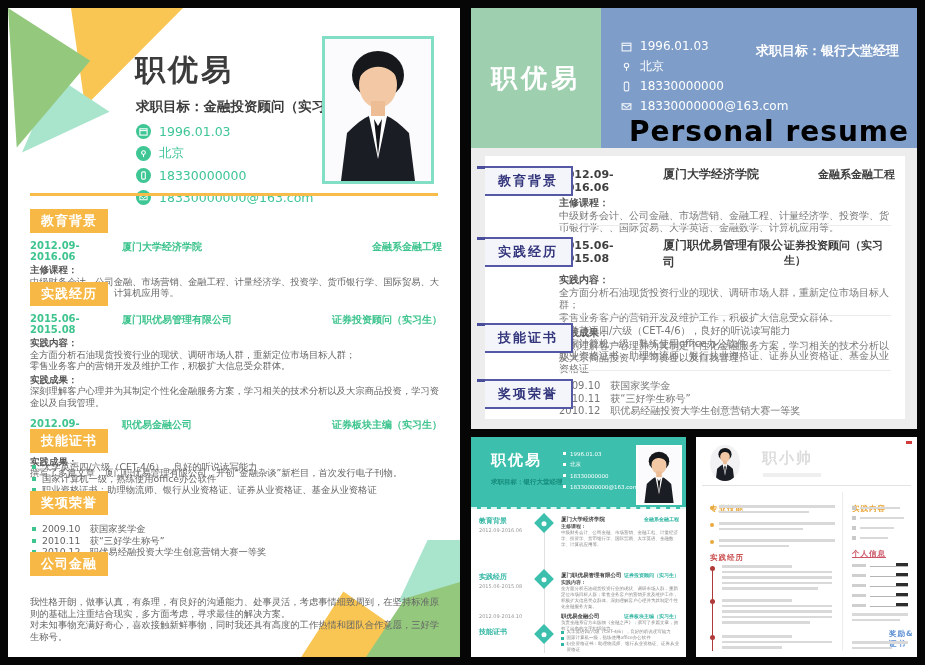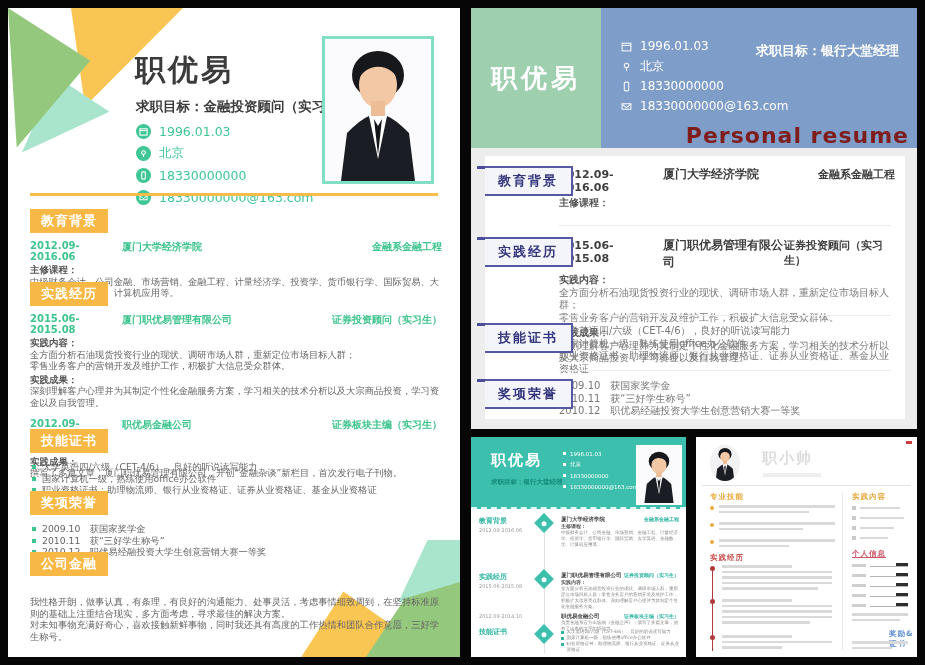--- a/index.html
+++ b/index.html
@@ -48,21 +48,21 @@
   #p-blue{left:471px;top:8px;width:446px;height:421px;background:#EDEDEE;overflow:hidden;}
   .b-hdr{position:absolute;left:0;top:0;right:0;height:140px;display:flex;}
   .b-green{width:130px;flex:none;background:#9ECFAE;display:flex;align-items:center;justify-content:center;}
   .b-name{font-size:26px;font-weight:bold;color:#fff;letter-spacing:4px;}
   .b-blue{flex:1;background:#7E9DC8;position:relative;}
   .b-obj{position:absolute;right:18px;top:34px;font-size:13px;color:#fff;font-weight:bold;}
   .b-contacts{position:absolute;left:20px;top:28px;}
   .brow{display:flex;align-items:center;height:20px;}
   .brow svg{width:11px;height:11px;margin-right:8px;opacity:.9;}
   .btext{font-size:12px;color:#fff;}
-  .b-water{position:absolute;right:8px;bottom:0px;font-size:22px;font-weight:600;color:#7f1d1d;letter-spacing:1px;}
+  .b-water{position:absolute;right:8px;bottom:0px;font-size:28px;font-weight:600;color:#000000;letter-spacing:1px;}
   .b-card{position:absolute;left:14px;right:12px;top:148px;bottom:10px;background:#fff;}
   .ribbon{position:absolute;left:6px;display:flex;z-index:3;}
   .ribbon .bar{width:8px;background:#4A4D99;}
   .ribbon .box{border:2px solid #5558A5;border-left:none;background:#F4F4FB;color:#33367C;
                font-size:13px;font-weight:bold;padding:4px 13px;letter-spacing:2px;}
   .b-block{position:absolute;left:88px;right:22px;z-index:2;}
   .b-row{display:flex;align-items:baseline;}
   .b-row .d{width:104px;flex:none;font-size:11px;font-weight:bold;color:#3E3E3E;}
   .b-row .s{font-size:12px;font-weight:bold;color:#3E3E3E;}
   .b-row .m{margin-left:auto;font-size:11px;font-weight:bold;color:#3E3E3E;}
@@ -94,21 +94,21 @@
   .t-b{display:flex;}
   .t-b i{width:2.5px;height:2.5px;background:#2FB5A2;margin:2px 3px 0 0;flex:none;}
 
   
   #p-white{left:696px;top:437px;width:221px;height:220px;overflow:hidden;}
   .w-photo{position:absolute;left:14px;top:8px;width:30px;height:36px;border-radius:50%;background:#F2F2F4;overflow:hidden;}
   .w-name{position:absolute;left:66px;top:12px;font-size:15px;font-weight:bold;color:#DCDCDC;letter-spacing:2px;}
   .w-sub{position:absolute;left:67px;top:36px;width:58px;height:4px;background:#EFEFEF;}
   .w-div{position:absolute;left:6px;right:6px;top:48px;height:1px;background:#E3E3E3;}
   .w-h{position:absolute;font-size:7.5px;font-weight:bold;letter-spacing:1px;}
-  .hy{color:#E9A93E;} .hr{color:#C94F4F;} .hp{color:#CC5566;text-decoration:underline;} .hb{color:#5B8FD4;padding-left:37px;}
+  .hy{color:#E9A93E;margin-top:12px;} .hr{color:#C94F4F;} .hp{color:#CC5566;text-decoration:underline;} .hb{color:#5B8FD4;padding-left:37px;}
   .w-bul{position:absolute;left:14px;width:126px;display:flex;}
   .w-bul .dot{width:4px;height:4px;border-radius:50%;background:#E9A93E;margin:1px 5px 0 0;flex:none;}
   .bars{flex:1;}
   .bar{height:2.5px;background:#D9D9D9;margin-bottom:3px;}
   .w-redline{position:absolute;left:16px;top:130px;width:1px;height:84px;background:#B03A3A;}
   .w-rdot{position:absolute;left:14px;width:5px;height:5px;border-radius:50%;background:#B03A3A;}
   .w-entry{position:absolute;left:26px;width:114px;}
   .w-vdiv{position:absolute;left:146px;top:55px;height:158px;width:1px;background:#ECECEC;}
   .w-crow{position:absolute;left:156px;width:56px;display:flex;align-items:center;}
   .w-crow .ic{width:4px;height:4px;background:#C9C9C9;margin-right:4px;flex:none;}
@@ -326,20 +326,21 @@
         <div class="box">奖项荣誉</div>
       </div>
 
     <div class="b-block" style="top:158px;">
       <div class="b-row">
         <span class="d">2012.09-2016.06</span>
         <span class="s">厦门大学经济学院</span>
         <span class="m">金融系金融工程</span>
       </div>
       <div class="b-lbl">主修课程：</div>
+      <div class="b-txt">中级财务会计、公司金融、市场营销、金融工程、计量经济学、投资学、货币银行学、、国际贸易、大学英语、金融数学、计算机应用等。</div>
     </div>
     <div class="b-line" style="top:217px;"></div>
 
     <div class="b-block" style="top:229px;">
       <div class="b-row">
         <span class="d">2015.06-2015.08</span>
         <span class="s">厦门职优易管理有限公司</span>
         <span class="m">证券投资顾问（实习生）</span>
       </div>
       <div class="b-lbl">实践内容：</div>

